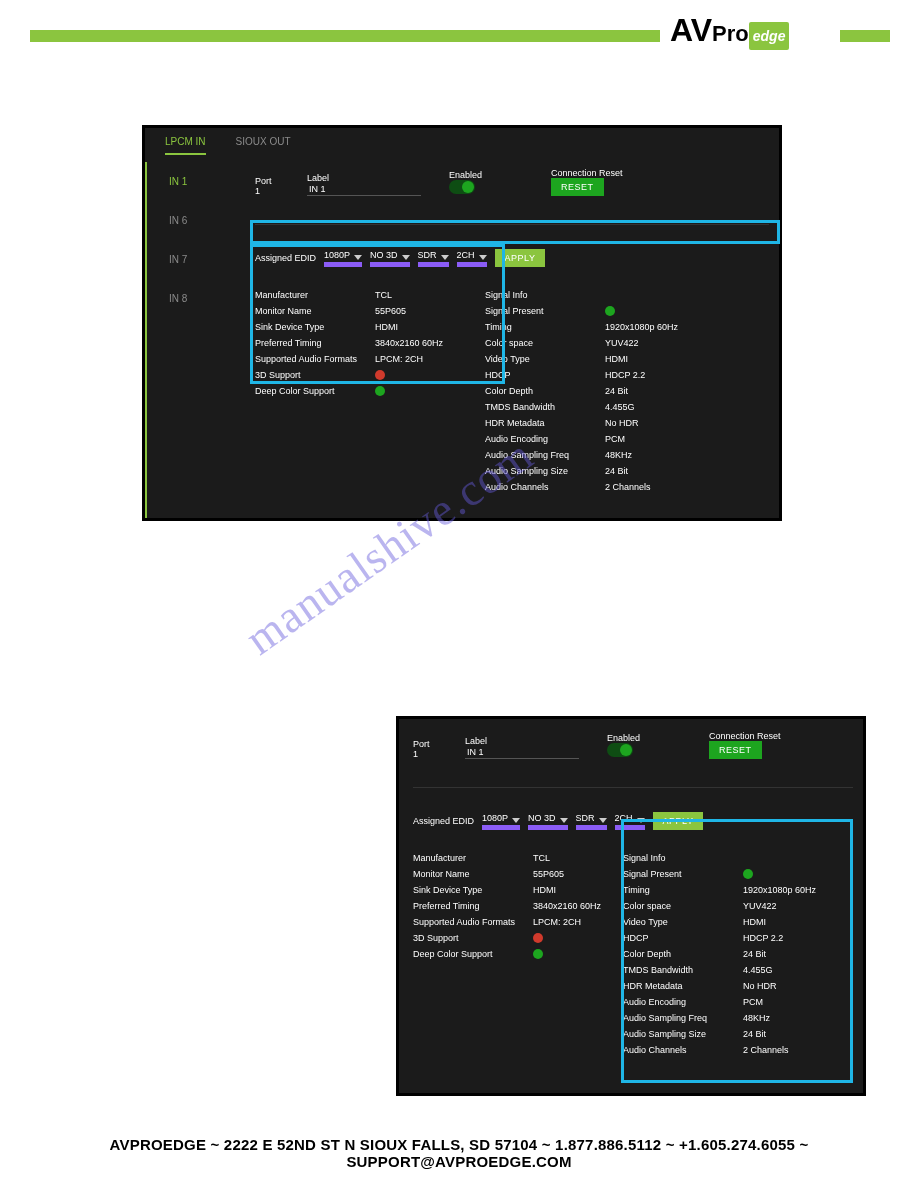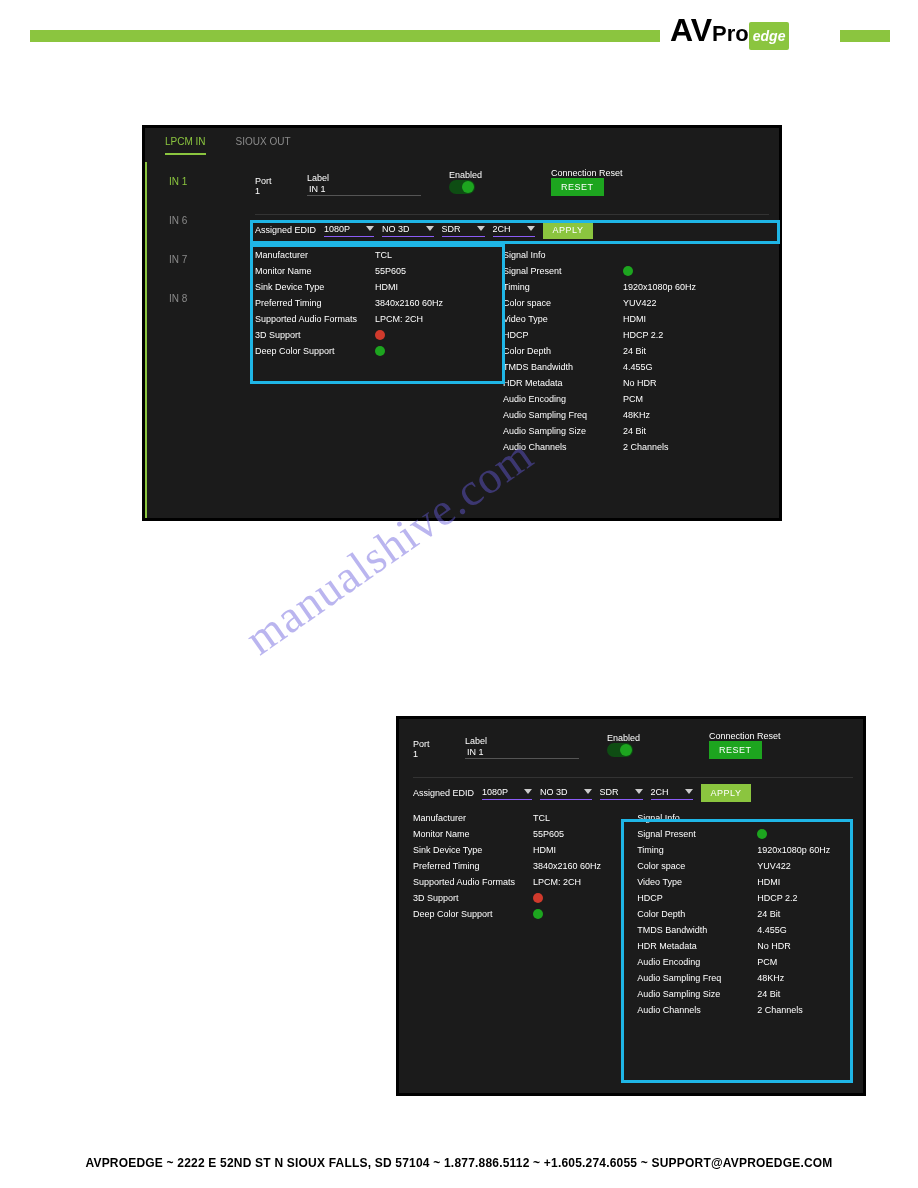--- a/index.html
+++ b/index.html
@@ -3,43 +3,43 @@
 <meta charset="utf-8">
 <style>
 html,body{margin:0;padding:0;background:#fff;font-family:Arial,Helvetica,sans-serif;font-size:9px;color:#fff}
 .page{width:918px;height:1188px;position:relative;margin:0 auto;background:#fff}
 .top-bar{position:absolute;top:30px;left:30px;height:12px;background:#8bc53f;width:630px}
 .top-bar2{position:absolute;top:30px;left:840px;height:12px;background:#8bc53f;width:50px}
 .logo{position:absolute;top:12px;left:670px;width:165px;height:42px}
 .logo .av{font-family:Arial Black,Arial,sans-serif;font-size:32px;font-weight:900;color:#000;}
 .logo .pro{font-family:Arial,sans-serif;font-size:22px;font-weight:700;color:#000}
 .logo .edge{display:inline-block;background:#8bc53f;color:#fff;font-size:14px;font-weight:700;padding:6px 4px;font-style:italic;border-radius:2px}
-.footer{position:absolute;bottom:18px;left:0;right:0;text-align:center;color:#000;font-size:12px;font-weight:700;letter-spacing:.2px;font-family:Arial Black,Arial,sans-serif}
+.footer{position:absolute;bottom:18px;left:0;right:0;text-align:center;color:#000;font-size:15px;font-weight:700;letter-spacing:.2px;font-family:Arial Black,Arial,sans-serif}
 .panel{position:absolute;background:#000;border:3px solid #000;box-sizing:border-box}
 .panel-inner{background:#1b1b1b;width:100%;height:100%;position:relative;color:#fff}
 .tabs{display:flex;gap:30px;padding:8px 20px 0 20px;border-bottom:0;font-size:10px;color:#8a8a8a}
 .tab{padding-bottom:6px}
 .tab.active{color:#8bc53f;border-bottom:2px solid #8bc53f}
 .side{position:absolute;left:0;top:34px;bottom:0;width:100px;border-left:2px solid #8bc53f}
 .side .item{padding:14px 0 14px 22px;color:#8a8a8a;font-size:10px}
 .side .item.active{color:#8bc53f}
 .content{position:absolute;left:110px;top:40px;right:10px;bottom:8px}
 .row-hdr{display:flex;align-items:flex-end;gap:22px;font-size:9px;color:#fff}
 .lbl{color:#fff;font-size:9px}
 .port-lbl{color:#fff}
 .input-line{border:none;border-bottom:1px solid #555;background:transparent;color:#fff;font-size:9px;width:110px}
 .toggle{width:26px;height:14px;border-radius:8px;background:#0e4d13;position:relative;display:inline-block}
 .toggle::after{content:"";position:absolute;right:1px;top:1px;width:12px;height:12px;border-radius:50%;background:#1da51f}
 .btn{border:none;font-size:9px;padding:4px 10px;cursor:pointer;letter-spacing:.5px}
 .btn-reset{background:#1da51f;color:#fff}
 .btn-apply{background:#8bc53f;color:#fff}
-.edid-row{margin-top:18px;display:flex;align-items:center;gap:8px;font-size:9px;color:#fff;border-top:1px solid #333;padding-top:6px}
-.dd{display:flex;align-items:center;gap:16px;border-bottom:1px solid #8b5cf6;padding-bottom:2px}
+.edid-row{margin-top:28px;display:flex;align-items:center;gap:8px;font-size:9px;color:#fff;border-top:1px solid #333;padding-top:24px}
+.dd{display:flex;align-items:flex-end;gap:4px;border-bottom:5px solid #8b5cf6;padding-bottom:2px}
 .caret{width:0;height:0;border-left:4px solid transparent;border-right:4px solid transparent;border-top:5px solid #ccc;display:inline-block}
-.info-cols{display:flex;gap:28px;margin-top:8px}
+.info-cols{display:flex;gap:10px;margin-top:20px}
 .info-col{font-size:9px}
 .info-col .irow{display:flex;padding:3px 0}
 .info-col .k{width:120px;color:#fff}
 .info-col .v{color:#fff}
 .dot{width:10px;height:10px;border-radius:50%;display:inline-block}
 .dot.green{background:#1da51f}
 .dot.red{background:#d03a2c}
 .hl{position:absolute;border:3px solid #1fb6e6;pointer-events:none;box-sizing:border-box}
 .wm{position:absolute;color:rgba(102,90,220,.45);font-size:46px;font-weight:400;transform:rotate(-35deg);pointer-events:none;font-family:Georgia,serif;left:220px;top:520px;letter-spacing:1px}
 </style>

